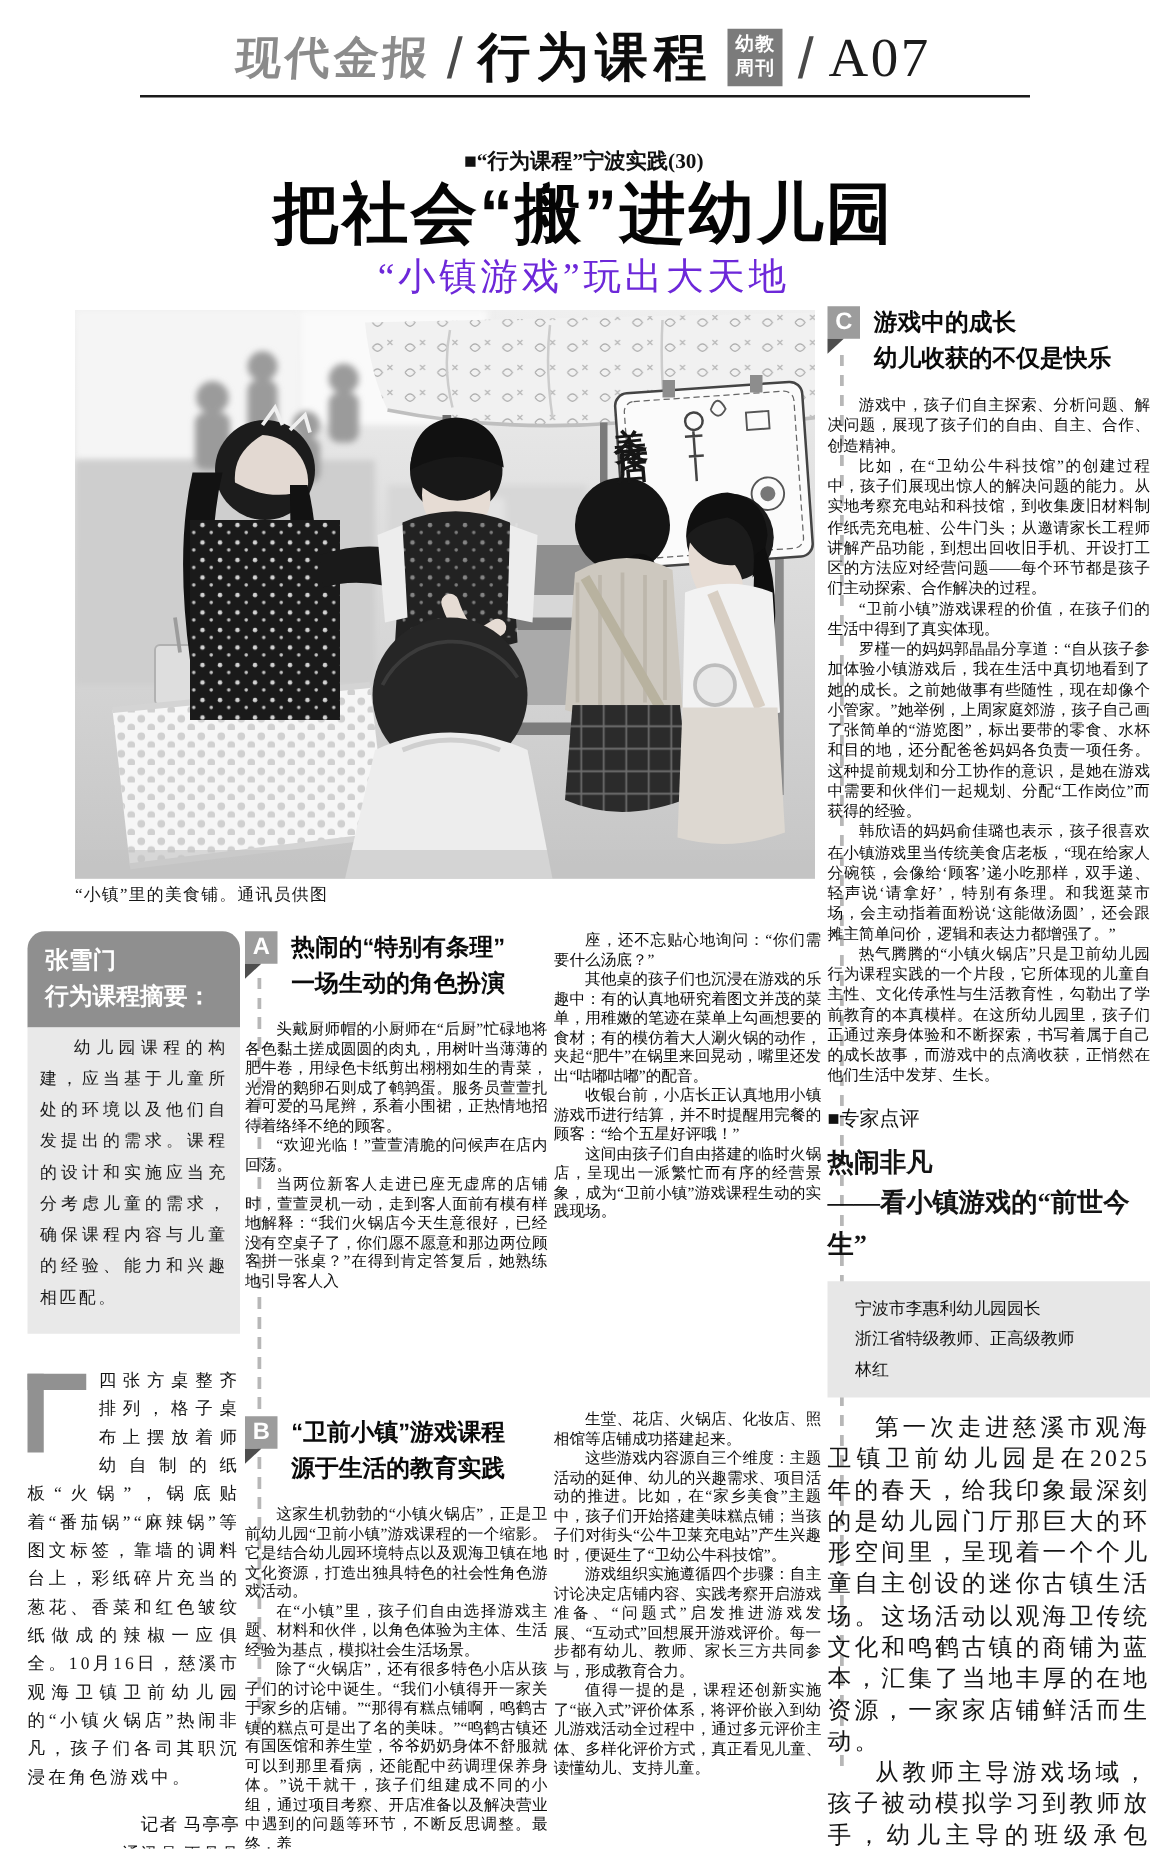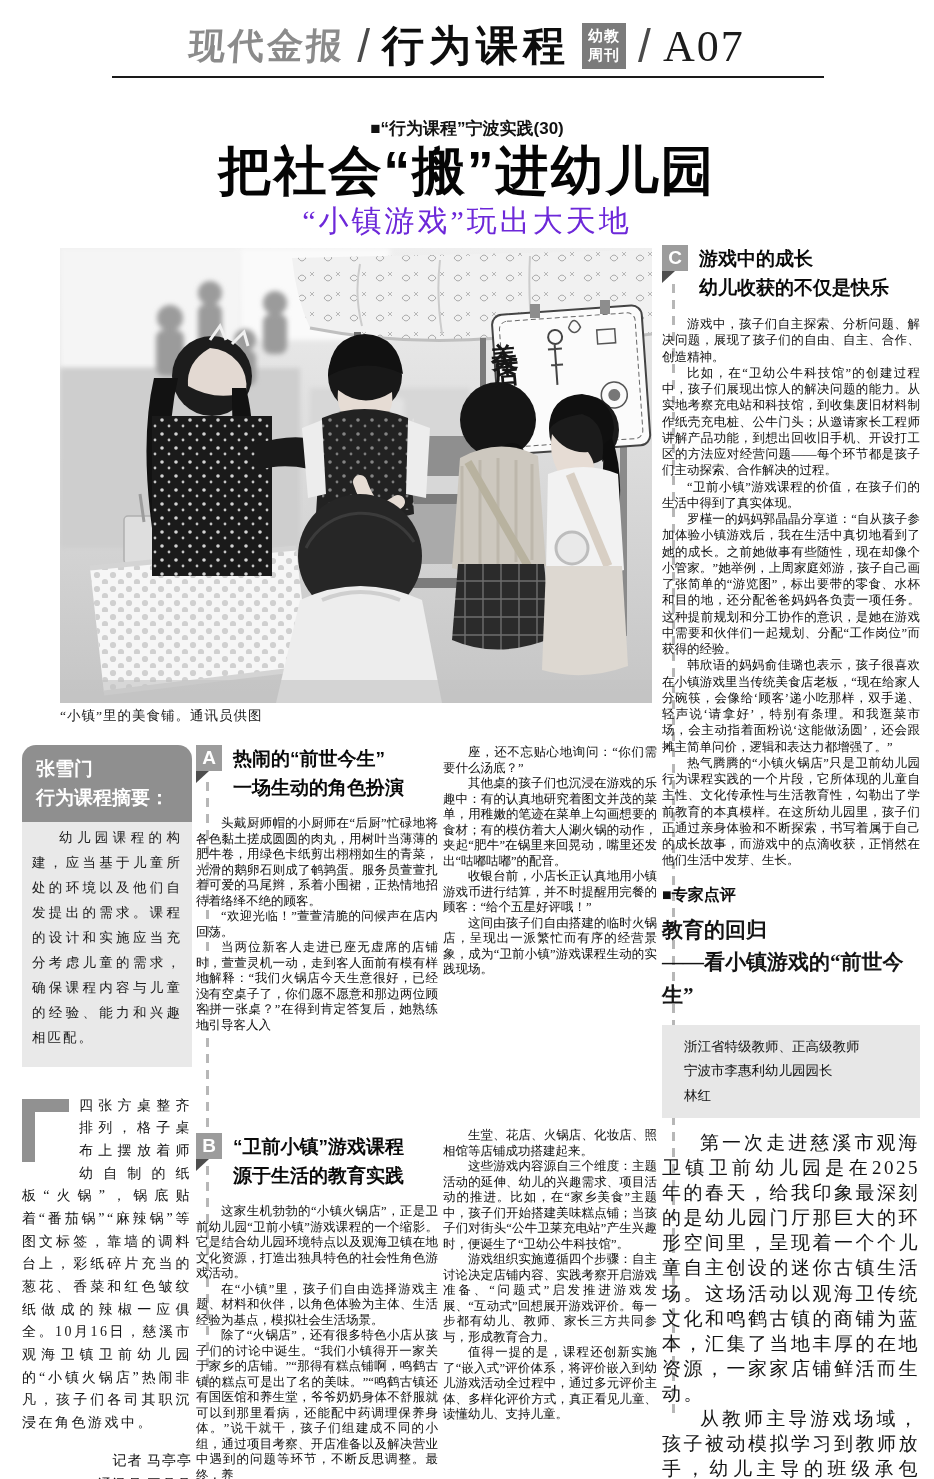--- a/index.html
+++ b/index.html
@@ -17,21 +17,21 @@
   .badge{background:#7b7b7b;color:#fff;font-family:"Liberation Sans",sans-serif;
          font-size:15px;font-weight:bold;line-height:1.25;text-align:right;
          padding:4px 6px;letter-spacing:1px;}
   .pagenum{font-family:"Liberation Serif",serif;font-size:44px;color:#1c1c1c;letter-spacing:2px;}
   .header-rule{position:absolute;top:76px;left:112px;width:712px;border-top:2px solid #1a1a1a;}
   .dateline{position:absolute;top:83px;left:0;width:100%;text-align:center;
             font-size:13px;color:#111;letter-spacing:1px;}
 
   
   .kicker{position:absolute;top:117px;left:0;width:100%;text-align:center;
-          font-size:17px;font-weight:bold;font-family:Liberation Sans, sans-serif;}
+          font-size:17px;font-weight:bold;font-family:Liberation Serif, serif;}
   .headline-main{position:absolute;top:136px;left:0;width:100%;text-align:center;
                  font-family:"Liberation Sans","DejaVu Sans",sans-serif;font-weight:900;
                  font-size:53px;letter-spacing:2px;color:#050505;}
   .headline-sub{position:absolute;top:201px;left:0;width:100%;text-align:center;
                 font-size:30px;color:#6d28d9;letter-spacing:3px;}
 
   
   .photo{position:absolute;left:60px;top:248px;width:592px;height:455px;background:#d8d8d8;overflow:hidden;}
   .photo-sign-text{position:absolute;left:424px;top:72px;writing-mode:vertical-rl;
                    font-size:27px;font-weight:bold;color:#161616;letter-spacing:8px;
@@ -77,21 +77,21 @@
   .lead-block{margin-top:28px;}
   .corner-bracket{float:left;width:34px;height:50px;border-top:13px solid #919191;
                   border-left:13px solid #919191;margin:4px 10px 2px 0;}
   .lead-block p{margin:0;font-size:14px;line-height:1.62;letter-spacing:2.5px;
                 text-align:justify;color:#141414;}
   .lead-block p.first{text-indent:0;}
   .bylines{margin-top:14px;text-align:right;font-size:14px;line-height:1.75;letter-spacing:1px;}
 
   
   .expert-label{margin:16px 0 8px;font-family:"Liberation Sans",sans-serif;
-                font-weight:bold;font-size:16px;}
+                font-weight:normal;font-size:16px;}
   .expert-title{font-size:21px;font-weight:bold;line-height:1.55;color:#141414;}
   .author-box{background:#e7e7e7;margin:14px 0 12px;padding:10px 8px 10px 22px;
               font-size:13.5px;line-height:1.8;}
   .expert-body p{margin:0;font-size:19px;line-height:1.32;letter-spacing:2.5px;
                  text-align:justify;text-indent:2em;color:#141414;}
 </style>
 </head>
 <body>
 
 <div class="page">
@@ -258,21 +258,21 @@
         <div>记者 马亭亭</div>
         <div>通讯员 王丹丹</div>
       </div>
     </div>
   </div>
 
   <div class="col" id="col-a">
     <div class="sec-head">
       <div class="marker">A</div>
       <div class="sec-title">
-        <span>热闹的“前世今生”</span><br>
+        <span>热闹的“特别有条理”</span><br>
         <span>一场生动的角色扮演</span>
       </div>
     </div>
     <div class="body">
       <p>头戴厨师帽的小厨师在“后厨”忙碌地将各色黏土搓成圆圆的肉丸，用树叶当薄薄的肥牛卷，用绿色卡纸剪出栩栩如生的青菜，光滑的鹅卵石则成了鹌鹑蛋。服务员萱萱扎着可爱的马尾辫，系着小围裙，正热情地招待着络绎不绝的顾客。</p>
       <p>“欢迎光临！”萱萱清脆的问候声在店内回荡。</p>
       <p>当两位新客人走进已座无虚席的店铺时，萱萱灵机一动，走到客人面前有模有样地解释：“我们火锅店今天生意很好，已经没有空桌子了，你们愿不愿意和那边两位顾客拼一张桌？”在得到肯定答复后，她熟练地引导客人入</p>
     </div>
     <div class="sec-head b-gap">
       <div class="marker">B</div>
@@ -312,26 +312,26 @@
     <div class="body">
       <p>游戏中，孩子们自主探索、分析问题、解决问题，展现了孩子们的自由、自主、合作、创造精神。</p>
       <p>比如，在“卫幼公牛科技馆”的创建过程中，孩子们展现出惊人的解决问题的能力。从实地考察充电站和科技馆，到收集废旧材料制作纸壳充电桩、公牛门头；从邀请家长工程师讲解产品功能，到想出回收旧手机、开设打工区的方法应对经营问题——每个环节都是孩子们主动探索、合作解决的过程。</p>
       <p>“卫前小镇”游戏课程的价值，在孩子们的生活中得到了真实体现。</p>
       <p>罗槿一的妈妈郭晶晶分享道：“自从孩子参加体验小镇游戏后，我在生活中真切地看到了她的成长。之前她做事有些随性，现在却像个小管家。”她举例，上周家庭郊游，孩子自己画了张简单的“游览图”，标出要带的零食、水杯和目的地，还分配爸爸妈妈各负责一项任务。这种提前规划和分工协作的意识，是她在游戏中需要和伙伴们一起规划、分配“工作岗位”而获得的经验。</p>
       <p>韩欣语的妈妈俞佳璐也表示，孩子很喜欢在小镇游戏里当传统美食店老板，“现在给家人分碗筷，会像给‘顾客’递小吃那样，双手递、轻声说‘请拿好’，特别有条理。和我逛菜市场，会主动指着面粉说‘这能做汤圆’，还会跟摊主简单问价，逻辑和表达力都增强了。”</p>
       <p>热气腾腾的“小镇火锅店”只是卫前幼儿园行为课程实践的一个片段，它所体现的儿童自主性、文化传承性与生活教育性，勾勒出了学前教育的本真模样。在这所幼儿园里，孩子们正通过亲身体验和不断探索，书写着属于自己的成长故事，而游戏中的点滴收获，正悄然在他们生活中发芽、生长。</p>
     </div>
     <div class="expert-label">■专家点评</div>
     <div class="expert-title">
-      <span>教育的回归</span><br>
+      <span>热闹非凡</span><br>
       <span>——看小镇游戏的“前世今生”</span>
     </div>
     <div class="author-box">
+      <div>宁波市李惠利幼儿园园长</div>
       <div>浙江省特级教师、正高级教师</div>
-      <div>宁波市李惠利幼儿园园长</div>
       <div>林红</div>
     </div>
     <div class="expert-body">
       <p>第一次走进慈溪市观海卫镇卫前幼儿园是在2025年的春天，给我印象最深刻的是幼儿园门厅那巨大的环形空间里，呈现着一个个儿童自主创设的迷你古镇生活场。这场活动以观海卫传统文化和鸣鹤古镇的商铺为蓝本，汇集了当地丰厚的在地资源，一家家店铺鲜活而生动。</p>
       <p>从教师主导游戏场域，孩子被动模拟学习到教师放手，幼儿主导的班级承包制，再到问题导向的民主讨论制、小组分工合作的混龄联动制，卫前幼儿园在不断探索和进阶之路上，努力守卫着“儿童是游戏真正主人”的核心理念，让教育回归游戏本质。在这里，教师不再是知识的唯一传授者，而是观察者、支持者和共同探索者。</p>
       <p>卫前幼儿园的小镇游戏不仅仅是玩一个游戏，而是为儿童构建一个微缩的、可理解的、充满温情的“家乡模型”，以适合幼儿接受和理解的方式，让幼儿融入小镇生活和活动中，逐渐认识并了解自己所处的文化环境。</p>
     </div>
   </div>
 
 </div>

